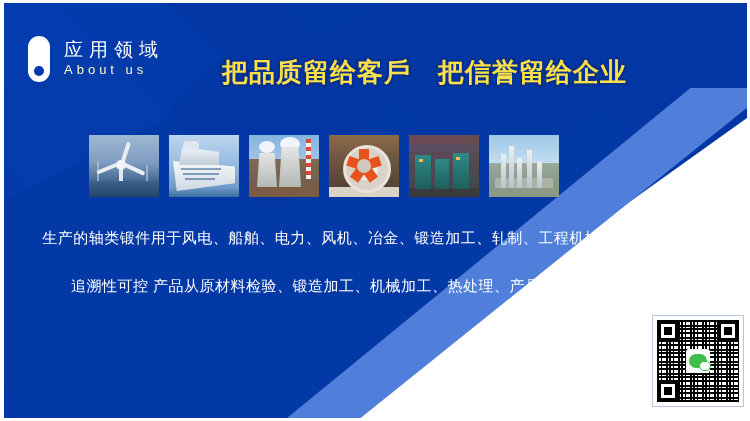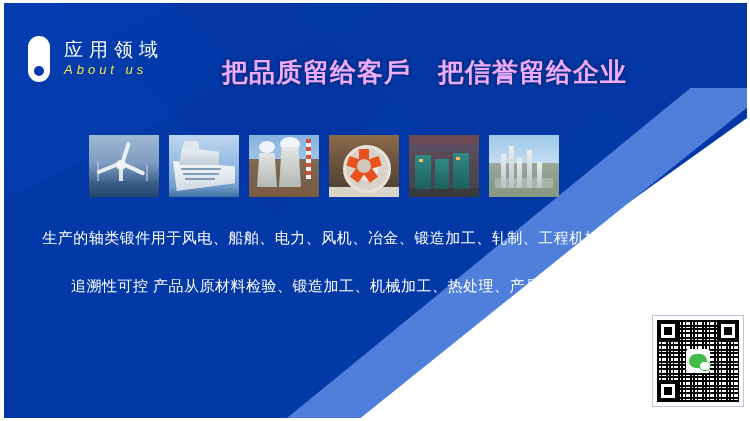--- a/index.html
+++ b/index.html
@@ -92,28 +92,28 @@
     left:50%;bottom:6px;transform:translateX(-50%);
     width:10px;height:10px;border-radius:50%;
     background:#0439ac;
   }
   .badge-text{display:flex;flex-direction:column;gap:2px;}
   .badge-cn{
     color:#ffffff;font-size:19px;letter-spacing:6px;
     line-height:1.1;white-space:nowrap;text-align:right;
   }
   .badge-en{
-    color:#fde047;font-size:13px;letter-spacing:4px;
-    line-height:1.1;white-space:nowrap;font-style:italic;
+    color:#fef9c3;font-size:13px;letter-spacing:4px;
+    line-height:1.1;white-space:nowrap;
   }
 
   
   .headline{
     position:absolute;left:218px;top:52px;
-    color:#f0abfc;
+    color:#fde047;
     font-size:26px;
     font-weight:bold;
     letter-spacing:1px;
     white-space:pre;
     text-shadow:
        2px 0 0 #05308f, -2px 0 0 #05308f,
        0 2px 0 #05308f, 0 -2px 0 #05308f,
        2px 2px 0 #05308f, -2px 2px 0 #05308f,
        2px -2px 0 #05308f, -2px -2px 0 #05308f;
   }

